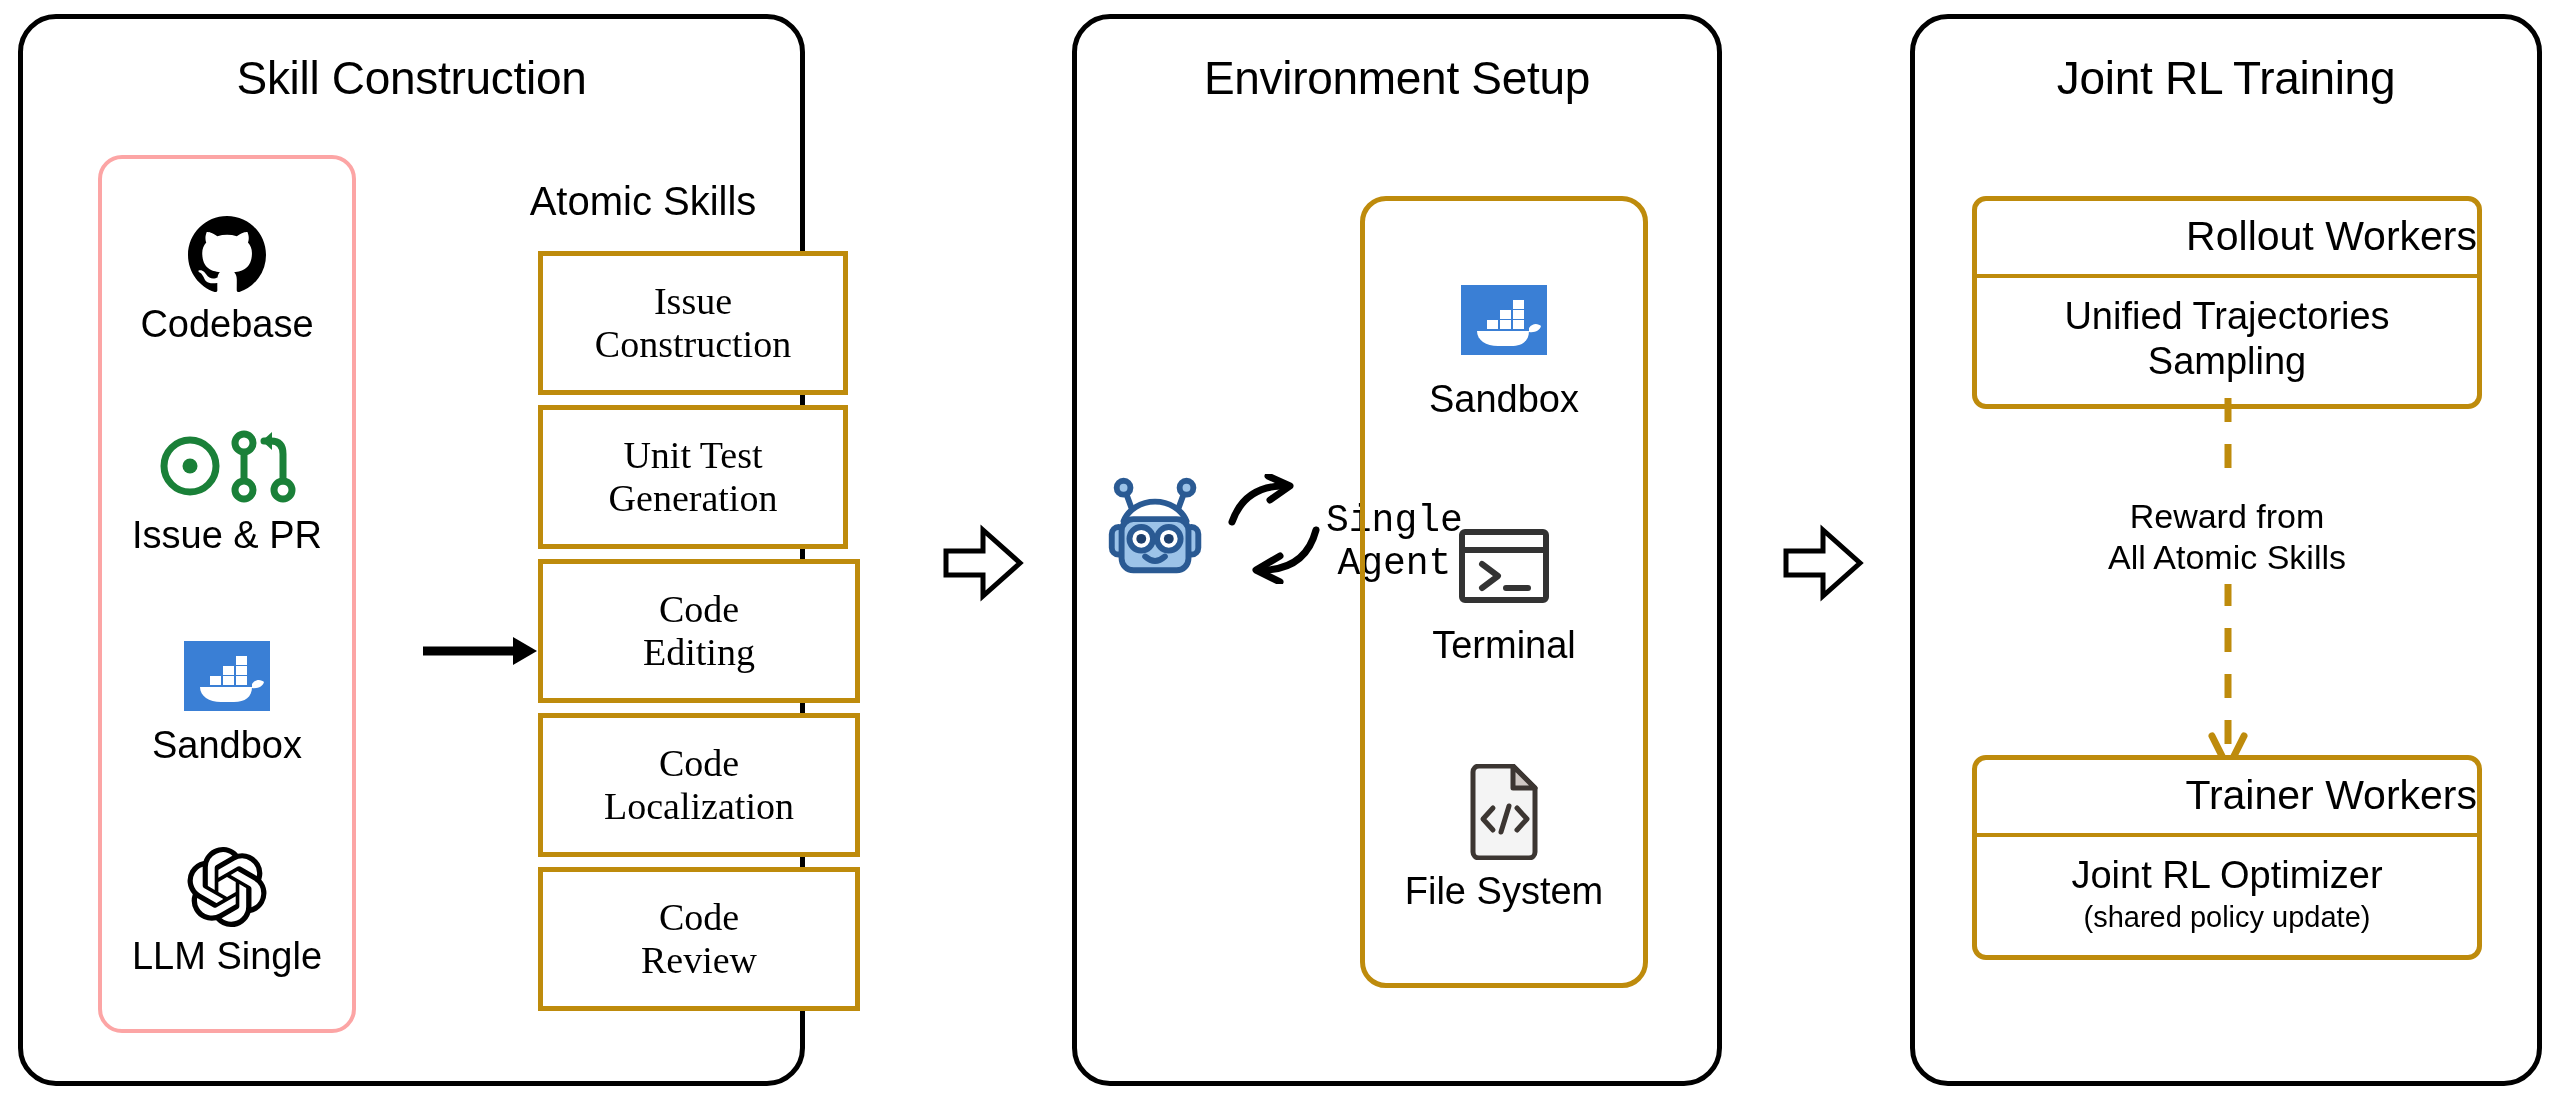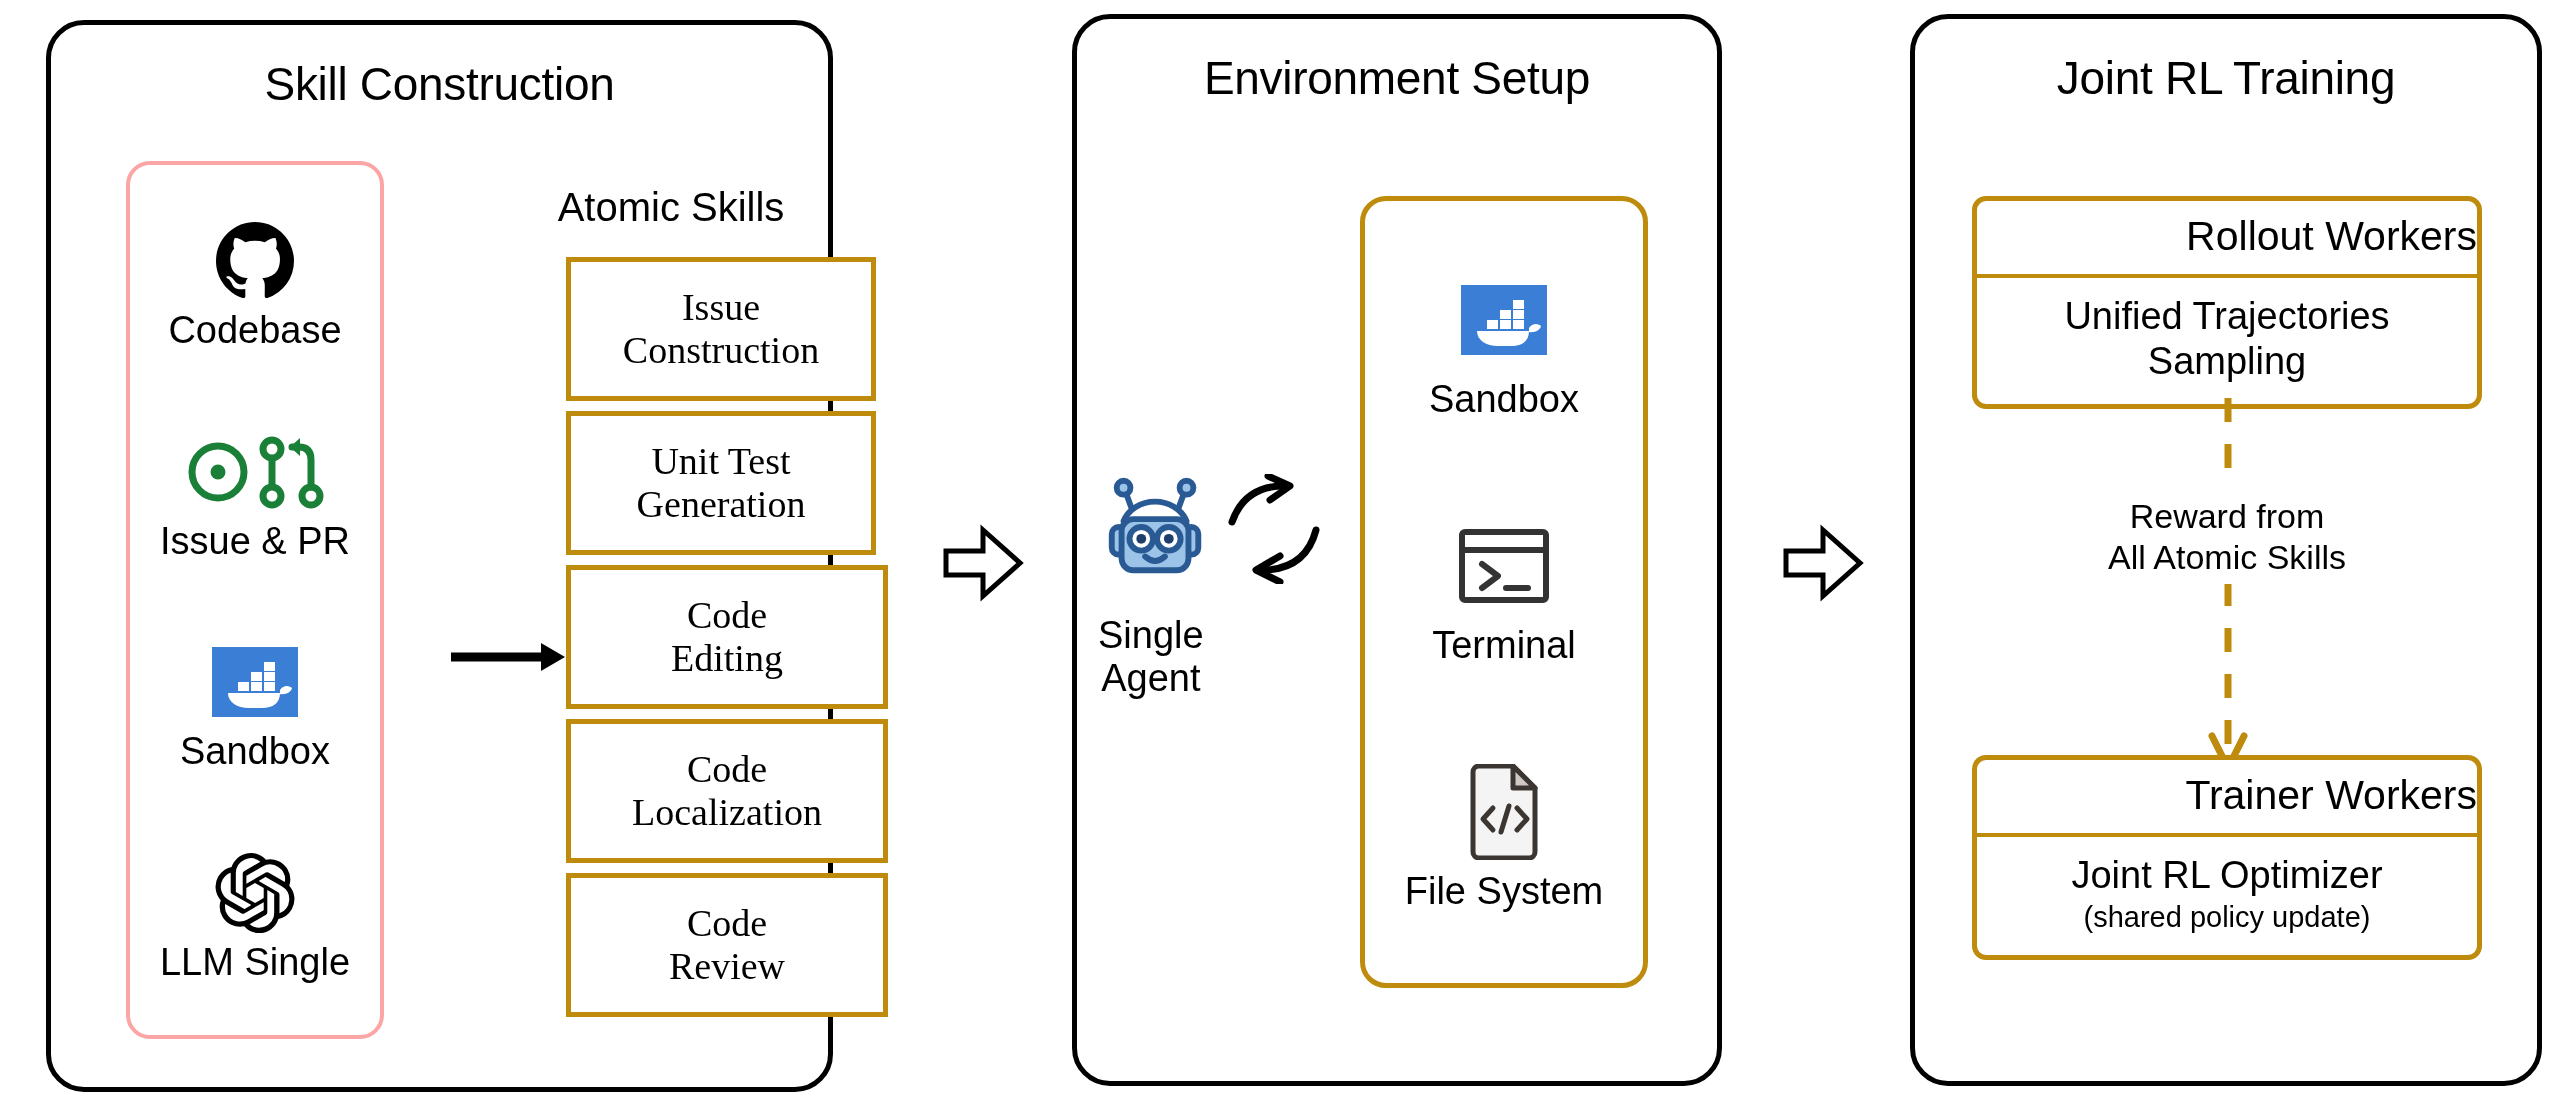--- a/index.html
+++ b/index.html
@@ -22,21 +22,21 @@
   }
 
   
   .panel {
     position: absolute;
     border: 5px solid #000000;
     border-radius: 38px;
     background: #ffffff;
     box-sizing: border-box;
   }
-  #panel-skill { left: 18px;   top: 20px; width: 787px;  height: 1072px; margin-left: 28px; }
+  #panel-skill { left: 18px;   top: 14px; width: 787px;  height: 1072px; }
   #panel-env   { left: 1072px; top: 14px; width: 650px;  height: 1072px; }
   #panel-rl    { left: 1910px; top: 14px; width: 632px;  height: 1072px; }
 
   .panel-title {
     position: absolute;
     top: 32px;
     left: 0;
     width: 100%;
     text-align: center;
     font-size: 46px;
@@ -139,22 +139,23 @@
   #chev-1 { left: 938px;  top: 518px; }
   #chev-2 { left: 1778px; top: 518px; }
 
   
   #agent-block {
     position: absolute;
     left: 1098px;
     top: 470px;
     width: 250px;
     display: flex;
-    flex-direction: column;
-    align-items: flex-start;
+    flex-direction: row;
+    align-items: center;
+    font-family: Liberation Mono, monospace;
   }
   #agent-row {
     display: flex;
     align-items: center;
     justify-content: center;
     gap: 6px;
   }
   #agent-label {
     margin-top: 26px;
     text-align: center;

